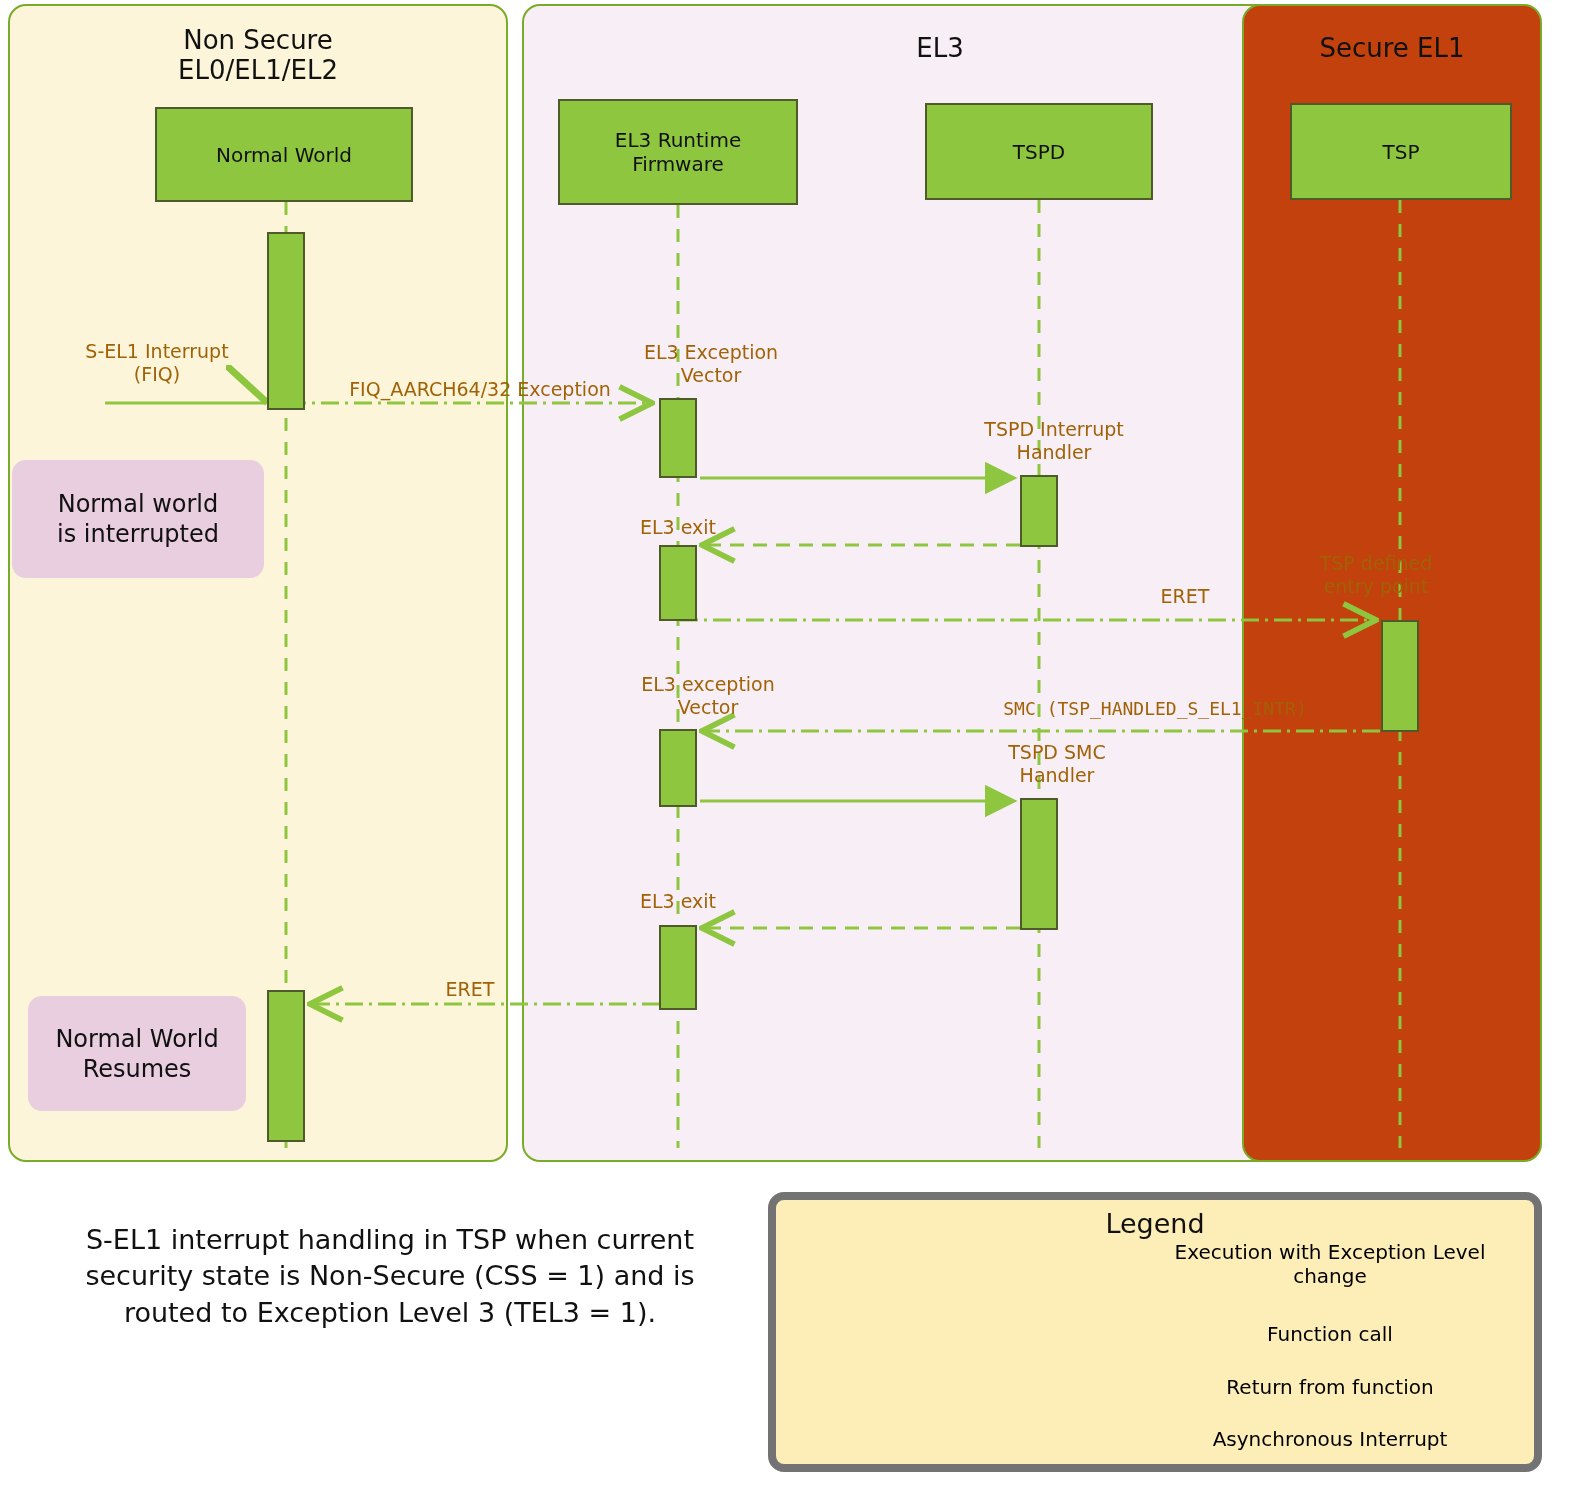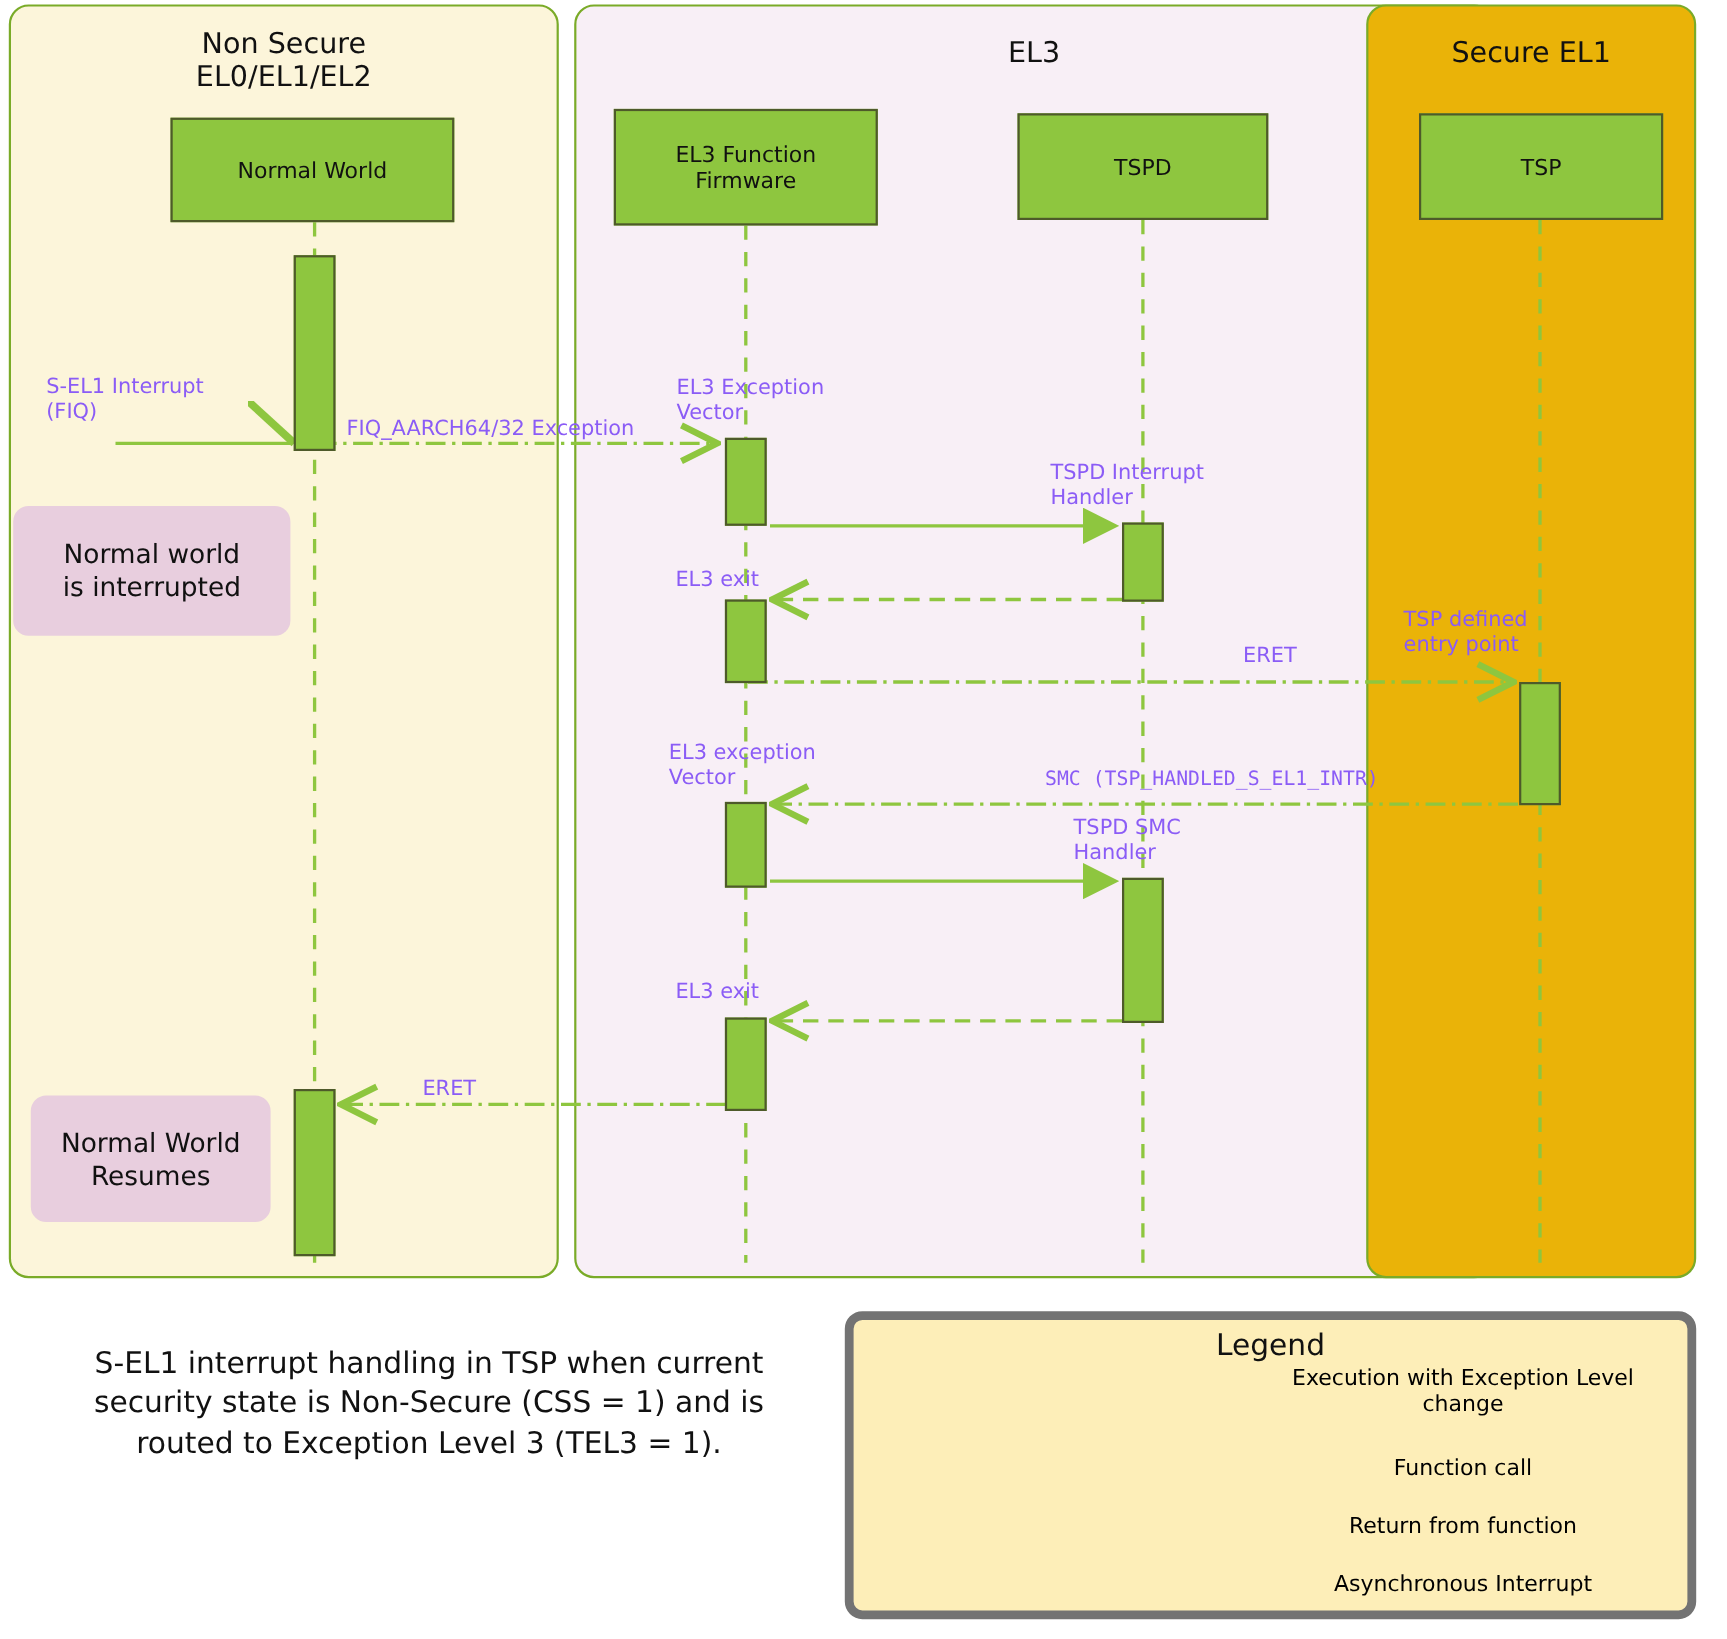--- a/index.html
+++ b/index.html
@@ -15,21 +15,21 @@
     overflow: hidden;
   }
   
   .lane {
     position: absolute;
     border: 2px solid #7aab28;
     border-radius: 18px;
   }
   .lane-ns  { left: 8px;   top: 4px;  width: 500px;  height: 1158px; background: #fcf5da; }
   .lane-el3 { left: 522px; top: 4px;  width: 836px;  height: 1158px; background: #f8eff6; }
-  .lane-se1 { left: 1242px;top: 4px;  width: 300px;  height: 1158px; background: #eab308; }
+  .lane-se1 { left: 1242px;top: 4px;  width: 300px;  height: 1158px; background: #c2410c; }
 
   .lane-title {
     position: absolute;
     text-align: center;
     font-size: 26px;
     color: #111;
     line-height: 1.15;
     width: 100%;
   }
   .lane-ns .lane-title  { top: 20px; }
@@ -66,21 +66,22 @@
     display: flex;
     align-items: center;
     justify-content: center;
     text-align: center;
     line-height: 1.25;
   }
   
   .msg-label {
     position: absolute;
     font-size: 19px;
-    color: #8b5cf6;
+    color: #a16207;
+    text-align: center;
     line-height: 1.2;
     white-space: nowrap;
   }
   .msg-label.mono { font-family: "DejaVu Sans Mono", monospace; font-size: 18px; }
 
   
   #wires { position: absolute; left: 0; top: 0; width: 1570px; height: 1490px; pointer-events: none; }
 
   
   .caption {
@@ -176,21 +177,21 @@
     <line x1="660" y1="1004" x2="310" y2="1004" stroke="#8ec63f" stroke-width="3" stroke-dasharray="18 6 3 6" marker-end="url(#arrowOpen)"></line>
 
     <line x1="800" y1="1263" x2="1136" y2="1263" stroke="#8ec63f" stroke-width="3" stroke-dasharray="18 6 3 6" marker-end="url(#arrowOpen)"></line>
     <line x1="800" y1="1334" x2="1136" y2="1334" stroke="#8ec63f" stroke-width="4" marker-end="url(#arrowFilled)"></line>
     <line x1="800" y1="1388" x2="1136" y2="1388" stroke="#8ec63f" stroke-width="3" stroke-dasharray="14 9" marker-end="url(#arrowOpen)"></line>
     <line x1="800" y1="1440" x2="1136" y2="1440" stroke="#8ec63f" stroke-width="3" marker-end="url(#arrowHalf)"></line>
   </svg>
 
   <div class="actor" style="left:155px; top:107px; width:258px; height:95px; white-space: pre-line;">Normal World</div>
 
-  <div class="actor" style="left:558px; top:99px; width:240px; height:106px; white-space: pre-line;">EL3 Function
+  <div class="actor" style="left:558px; top:99px; width:240px; height:106px; white-space: pre-line;">EL3 Runtime
 Firmware</div>
 
   <div class="actor" style="left:1290px; top:103px; width:222px; height:97px; white-space: pre-line;">TSP</div>
 
   <div class="actor" style="left:925px; top:103px; width:228px; height:97px; white-space: pre-line;">TSPD</div>
 
   <div class="activation" style="left:267px; top:232px; height:178px;"></div>
   <div class="activation" style="left:267px; top:990px; height:152px;"></div>
 
   <div class="activation" style="left:659px; top:398px; height:80px;"></div>

